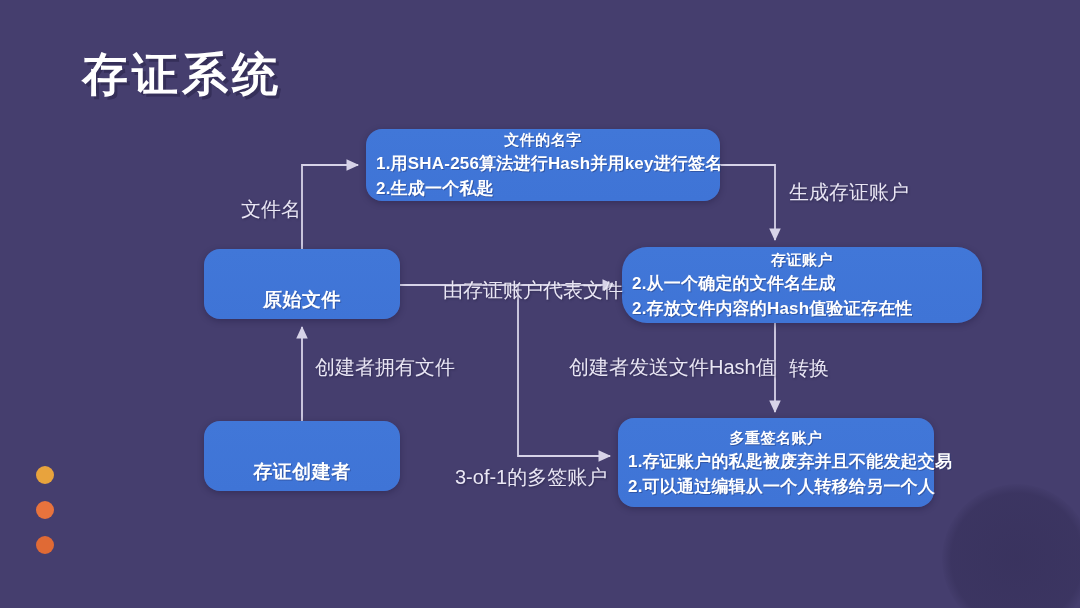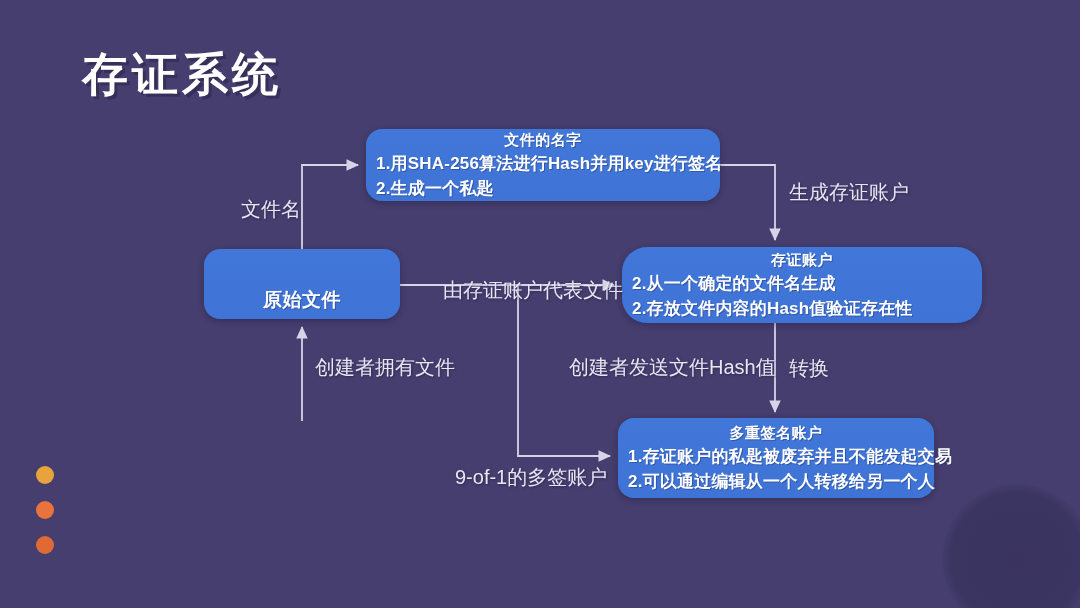--- a/index.html
+++ b/index.html
@@ -81,21 +81,21 @@
     font-size: 19px;
     line-height: 26px;
     margin-top: 31px;
   }
 
   
   #node-filename   { left: 366px; top: 129px; width: 354px; height: 72px; }
   #node-original   { left: 204px; top: 249px; width: 196px; height: 70px; }
   #node-account    { left: 622px; top: 247px; width: 360px; height: 76px; border-radius: 25px; }
   #node-creator    { left: 204px; top: 421px; width: 196px; height: 70px; }
-  #node-multisig   { left: 618px; top: 418px; width: 316px; height: 80px; }
+  #node-multisig   { left: 618px; top: 418px; width: 316px; height: 89px; }
 
   
   #wires {
     position: absolute;
     left: 0;
     top: 0;
     width: 1080px;
     height: 608px;
     pointer-events: none;
   }
@@ -153,28 +153,31 @@
   <div class="node simple" id="node-original">
     <div class="head">原始文件</div>
   </div>
 
   <div class="node" id="node-account">
     <div class="head">存证账户</div>
     <div class="line">2.从一个确定的文件名生成</div>
     <div class="line">2.存放文件内容的Hash值验证存在性</div>
   </div>
 
+  <div class="node simple" id="node-creator">
+    <div class="head">存证创建者</div>
+  </div>
 
   <div class="node" id="node-multisig">
     <div class="head">多重签名账户</div>
     <div class="line">1.存证账户的私匙被废弃并且不能发起交易</div>
     <div class="line">2.可以通过编辑从一个人转移给另一个人</div>
   </div>
 
   <div class="edge-label" style="left:241px; top:199px;">文件名</div>
   <div class="edge-label" style="left:789px; top:182px;">生成存证账户</div>
   <div class="edge-label" style="left:443px; top:252px;margin-top:28px;">由存证账户代表文件</div>
   <div class="edge-label" style="left:315px; top:357px;">创建者拥有文件</div>
   <div class="edge-label" style="left:525px; top:357px;margin-left:44px;">创建者发送文件Hash值</div>
   <div class="edge-label" style="left:789px; top:358px;">转换</div>
-  <div class="edge-label" style="left:455px; top:467px;">9-of-1的多签账户</div>
+  <div class="edge-label" style="left:455px; top:467px;">3-of-1的多签账户</div>
 
 </div>
 
 </body></html>

